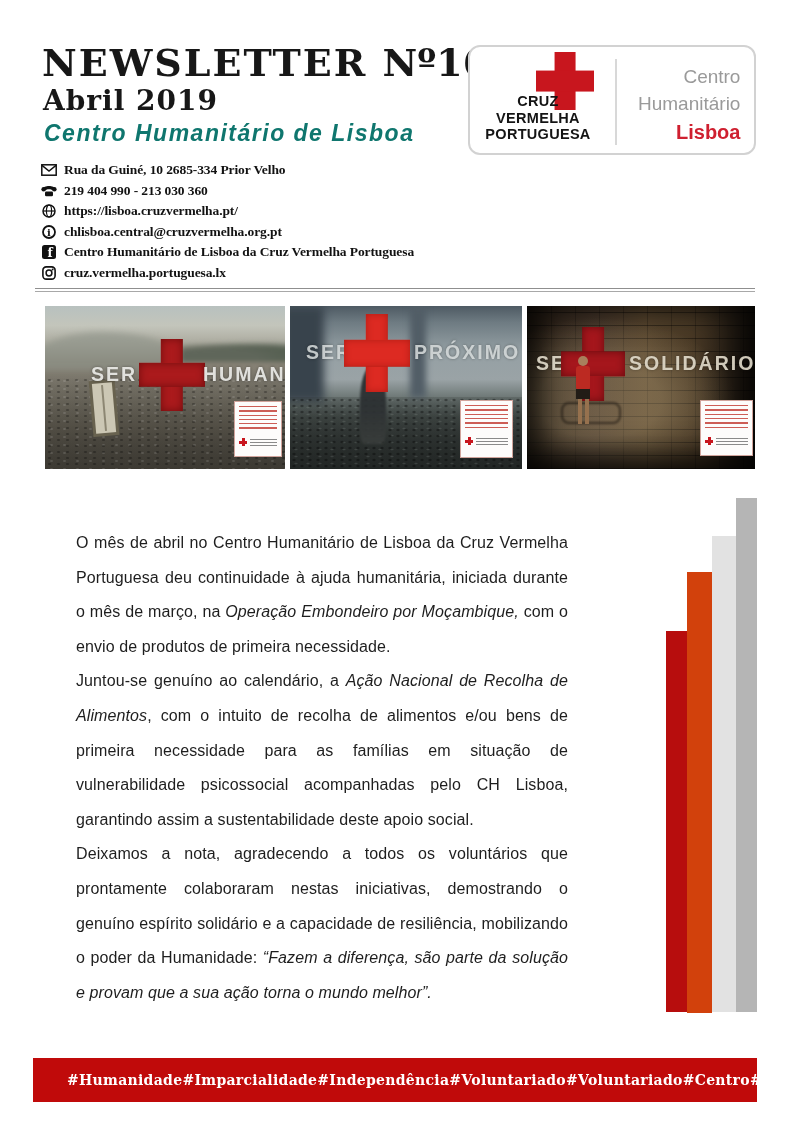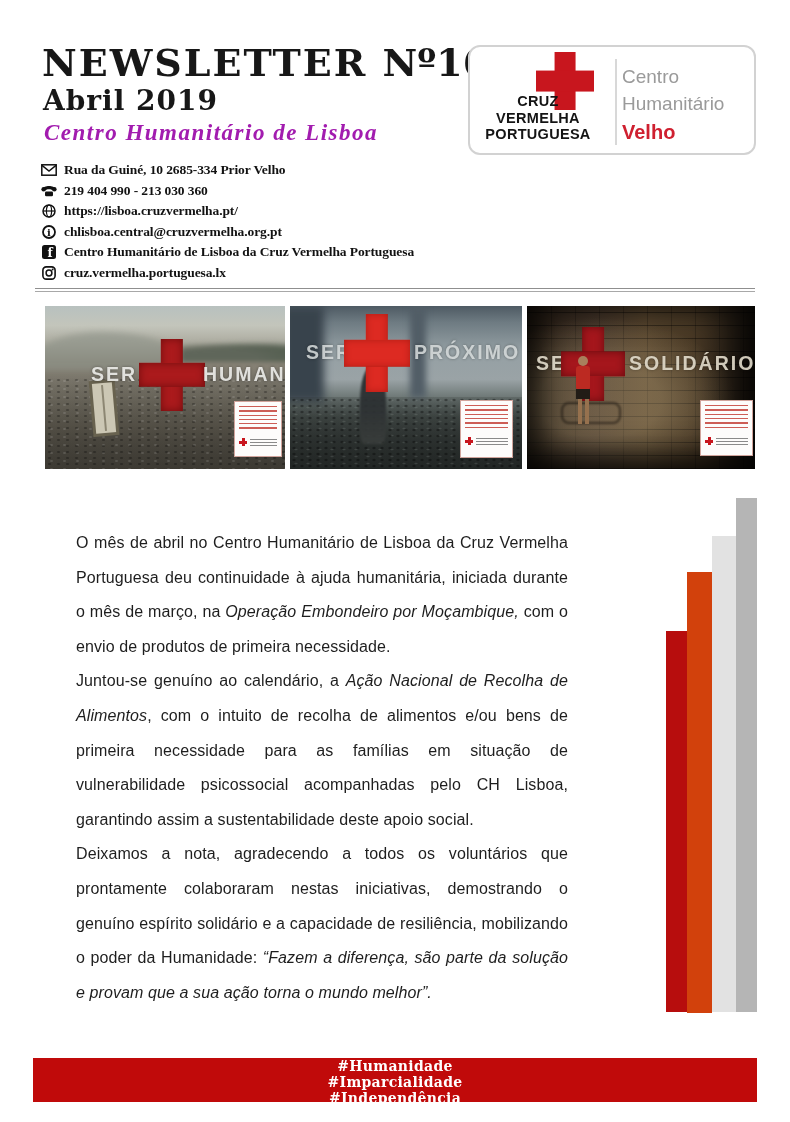--- a/index.html
+++ b/index.html
@@ -4,30 +4,30 @@
 <style>
   * { box-sizing: border-box; margin: 0; padding: 0; }
   html, body { background: #ffffff; }
   body { font-family: "Liberation Sans", sans-serif; }
   .page { position: relative; width: 790px; height: 1122px; background: #ffffff; overflow: hidden; margin: 0 auto; }
 
   
   .title { position: absolute; left: 42px; top: 40px; font-family: "DejaVu Serif", serif; font-weight: bold; font-size: 38px; letter-spacing: 2px; color: #171717; white-space: nowrap; }
   .title .issue { letter-spacing: 0; }
   .subtitle { position: absolute; left: 43px; top: 84px; font-family: "DejaVu Serif", serif; font-weight: bold; font-size: 28px; letter-spacing: 1px; color: #171717; }
-  .org-script { position: absolute; left: 44px; top: 120px; font-family: Liberation Serif, serif; font-style: italic; font-weight: bold; font-size: 23px; letter-spacing: 1.5px; color: #a21caf; }
+  .org-script { position: absolute; left: 44px; top: 120px; font-family: Liberation Sans, sans-serif; font-style: italic; font-weight: bold; font-size: 23px; letter-spacing: 1.5px; color: #0f766e; }
 
   
   .logo-box { position: absolute; left: 468px; top: 45px; width: 288px; height: 110px; border: 2px solid #d2d2d2; border-radius: 12px; background: #fff; }
   .logo-cross { position: absolute; left: 66px; top: 5px; width: 58px; height: 58px; }
   .logo-cross .v { position: absolute; left: 50%; top: 0; transform: translateX(-50%); width: 36%; height: 100%; background: #c8161e; }
   .logo-cross .h { position: absolute; top: 50%; left: 0; transform: translateY(-50%); height: 36%; width: 100%; background: #c8161e; }
   .logo-name { position: absolute; left: 2px; top: 46px; width: 132px; text-align: center; font-weight: bold; font-size: 14.5px; line-height: 16.5px; color: #141414; letter-spacing: 0.3px; }
   .logo-divider { position: absolute; left: 145px; top: 12px; width: 2px; height: 86px; background: #d8d8d8; }
-  .logo-right { position: absolute; left: 152px; top: 16px; font-size: 19px; line-height: 27px; color: #9a9a9a; }
+  .logo-right { position: absolute; left: 168px; top: 16px; font-size: 19px; line-height: 27px; color: #9a9a9a; text-align: right; }
   .logo-right .accent { color: #cf2030; font-weight: bold; font-size: 20px; margin-top: 2px; }
 
   
   .contacts { position: absolute; left: 40px; top: 160px; list-style: none; }
   .contacts li { display: flex; align-items: center; height: 20.5px; text-align: right; }
   .contacts .cicon { width: 18px; display: flex; justify-content: center; align-items: center; margin-right: 6px; }
   .contacts .ctext { font-family: "Liberation Serif", serif; font-weight: bold; font-size: 13.5px; color: #121212; letter-spacing: -0.1px; white-space: nowrap; }
 
   .divider { position: absolute; left: 35px; top: 288px; width: 720px; height: 4px; border-top: 1.5px solid #8f8f8f; border-bottom: 1.5px solid #a8a8a8; }
 
@@ -109,21 +109,21 @@
   .article .it { font-style: italic; }
 
   
   .bar { position: absolute; }
   .bar-0 { left: 666px; top: 631px; width: 22px; height: 381px; background: #b70d0d; }
   .bar-1 { left: 687px; top: 572px; width: 25px; height: 441px; background: #d2410c; }
   .bar-2 { left: 712px; top: 536px; width: 25px; height: 476px; background: #e2e2e2; }
   .bar-3 { left: 736px; top: 498px; width: 21px; height: 514px; background: #b5b5b5; }
 
   
-  .hashtag-bar { position: absolute; left: 33px; top: 1058px; width: 724px; height: 44px; background: #c00a0a; display: flex; align-items: center; justify-content: space-between; padding: 0 34px; flex-direction: column; }
+  .hashtag-bar { position: absolute; left: 33px; top: 1058px; width: 724px; height: 44px; background: #c00a0a; display: flex; align-items: center; justify-content: space-between; padding: 0 34px; }
   .hashtag-bar span { font-family: "DejaVu Serif", serif; font-weight: bold; font-size: 14px; color: #ffffff; letter-spacing: 0.3px; white-space: nowrap; }
 </style>
 </head>
 <body>
 
 <div class="page">
 
   <h1 class="title"><span>NEWSLETTER</span> <span class="issue">Nº16</span></h1>
   <div class="subtitle">Abril 2019</div>
   <div class="org-script">Centro Humanitário de Lisboa</div>
@@ -135,21 +135,21 @@
       </div>
     <div class="logo-name">
       <div>CRUZ</div>
       <div>VERMELHA</div>
       <div>PORTUGUESA</div>
     </div>
     <div class="logo-divider"></div>
     <div class="logo-right">
       <div>Centro</div>
       <div>Humanitário</div>
-      <div class="accent">Velho</div>
+      <div class="accent">Lisboa</div>
     </div>
   </div>
 
   <ul class="contacts">
     <li>
       <span class="cicon">
         <svg width="16" height="12" viewBox="0 0 16 12">
             <rect x="0.8" y="0.8" width="14.4" height="10.4" fill="none" stroke="#111" stroke-width="1.5"></rect>
             <path d="M1,1.4 L8,7 L15,1.4" fill="none" stroke="#111" stroke-width="1.4"></path>
           </svg>

